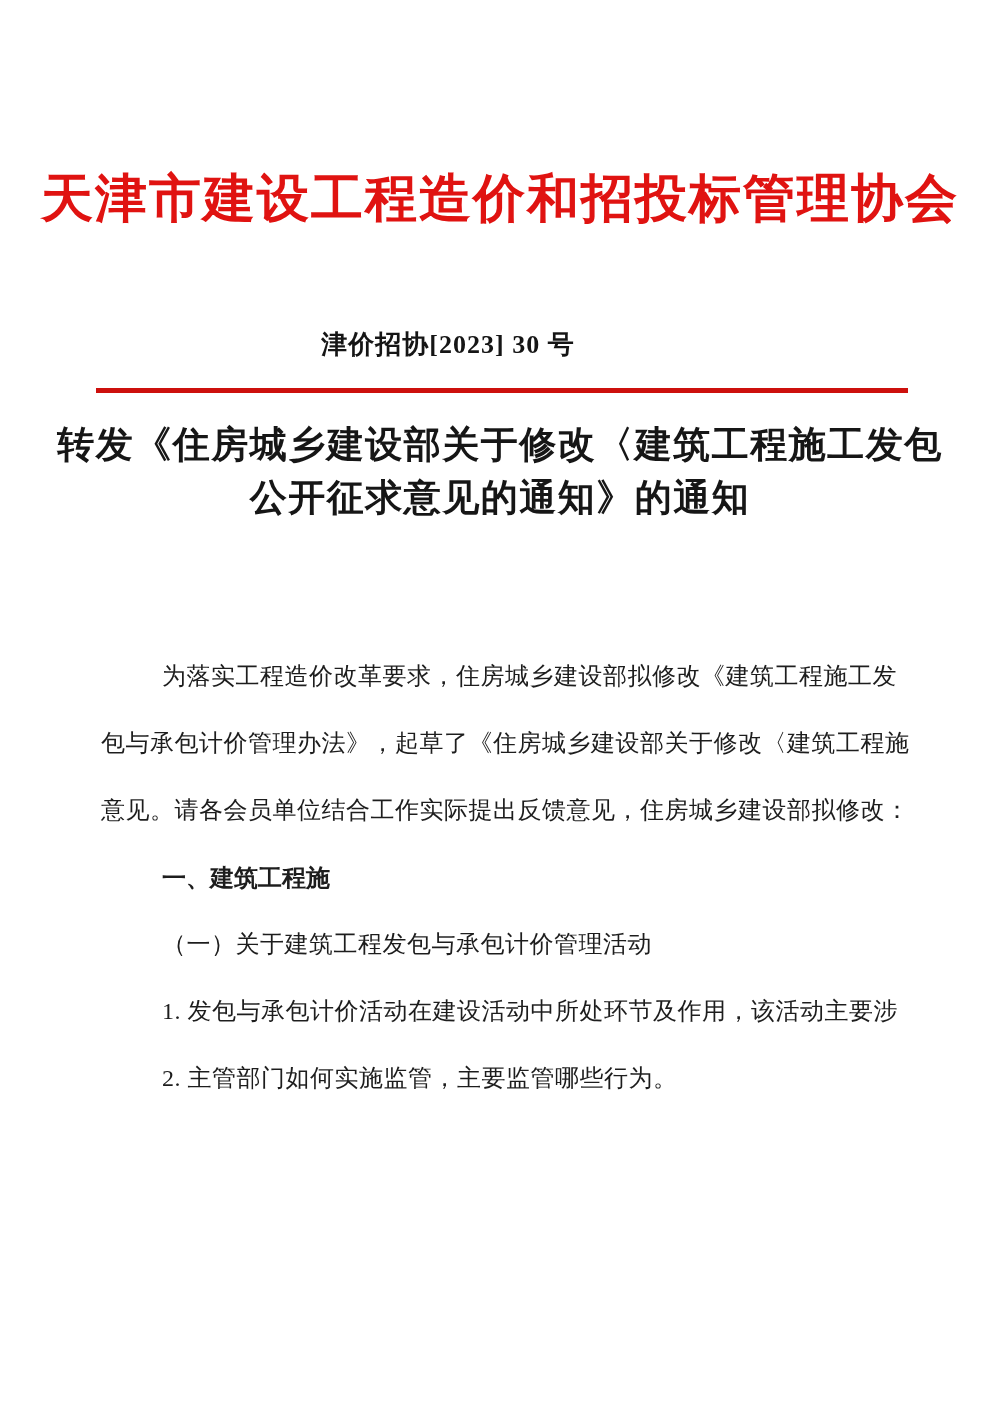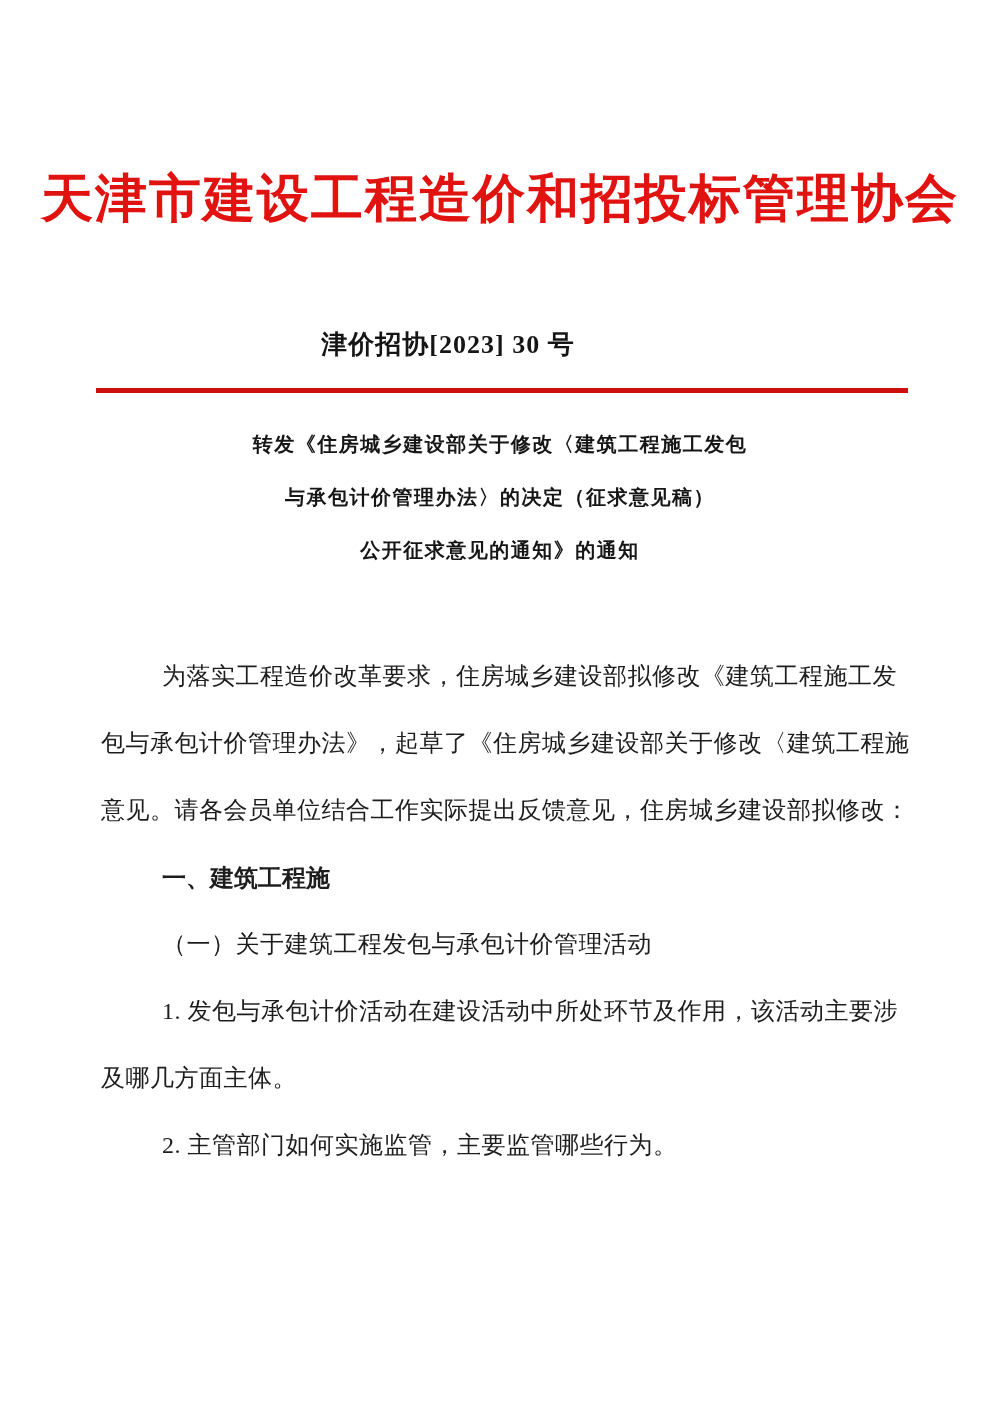--- a/index.html
+++ b/index.html
@@ -48,21 +48,21 @@
     width: 812px;
     height: 5px;
     background: #cd100d;
   }
   .doc-title {
     position: absolute;
     top: 418px;
     left: 50px;
     width: 900px;
     text-align: center;
-    font-size: 20px;
+    font-size: 37px;
     line-height: 53px;
     font-weight: bold;
     color: #161616;
     letter-spacing: 1.5px;
   }
   .doc-title .t-line { white-space: nowrap; }
   .body-text {
     position: absolute;
     top: 643px;
     left: 101px;
@@ -93,28 +93,26 @@
 <div class="page">
 
   <div class="org-title">天津市建设工程造价和招投标管理协会</div>
 
   <div class="doc-number">津价招协[2023] 30 号</div>
 
   <div class="red-rule"></div>
 
   <div class="doc-title">
     <div class="t-line">转发《住房城乡建设部关于修改〈建筑工程施工发包</div>
-    <div class="t-line">与承包计价管理办法〉的决定（征求意见稿）</div>
     <div class="t-line">公开征求意见的通知》的通知</div>
   </div>
 
   <div class="body-text">
     <div class="b-line indent">为落实工程造价改革要求，住房城乡建设部拟修改《建筑工程施工发</div>
     <div class="b-line">包与承包计价管理办法》，起草了《住房城乡建设部关于修改〈建筑工程施</div>
     <div class="b-line">意见。请各会员单位结合工作实际提出反馈意见，住房城乡建设部拟修改：</div>
     <div class="b-line indent hei-bold">一、建筑工程施</div>
     <div class="b-line indent">（一）关于建筑工程发包与承包计价管理活动</div>
     <div class="b-line indent">1. 发包与承包计价活动在建设活动中所处环节及作用，该活动主要涉</div>
-    <div class="b-line">及哪几方面主体。</div>
     <div class="b-line indent">2. 主管部门如何实施监管，主要监管哪些行为。</div>
   </div>
 
 </div>
 
 </body></html>

